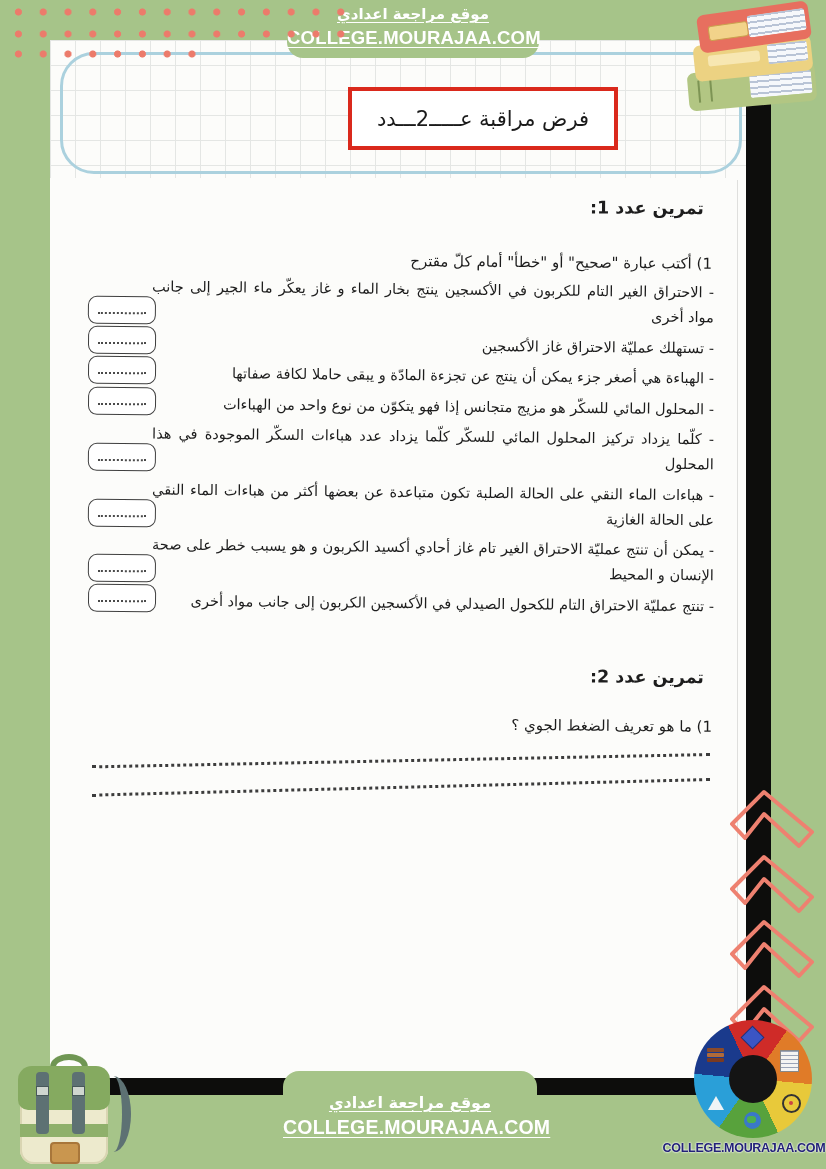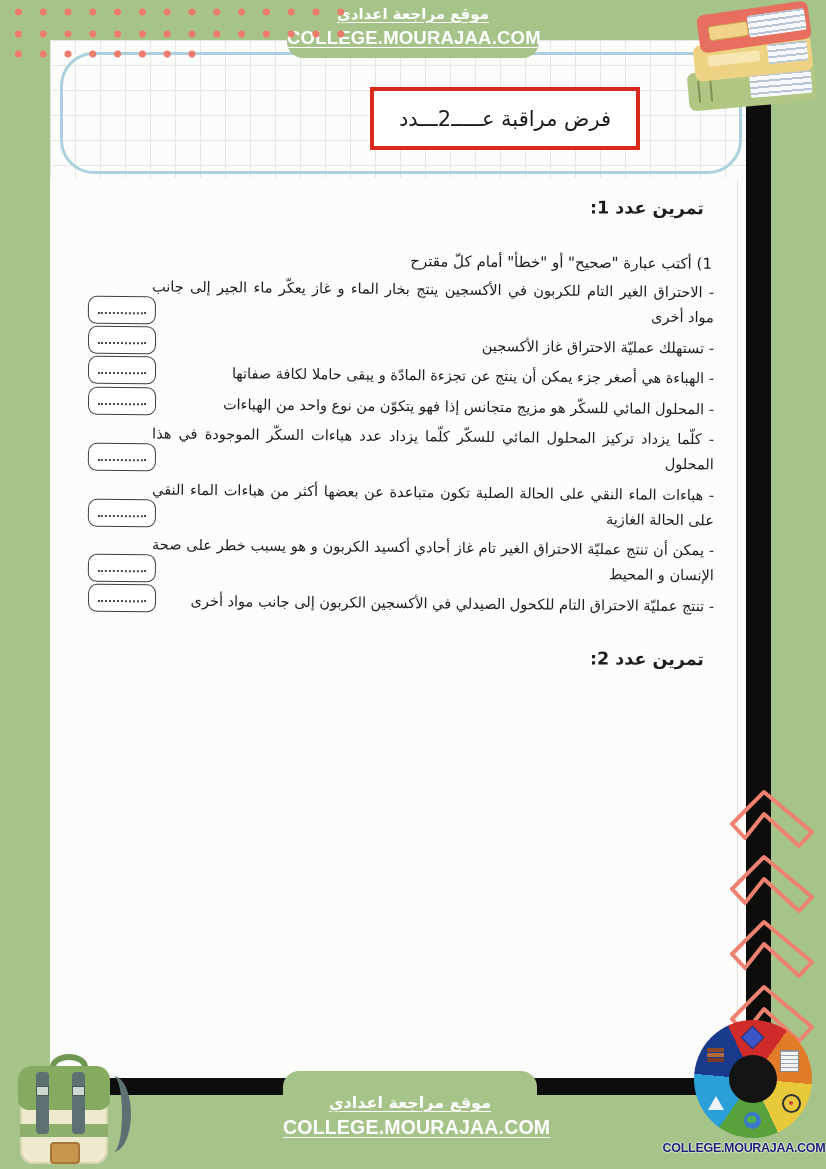--- a/index.html
+++ b/index.html
@@ -23,21 +23,21 @@
       linear-gradient(to bottom,#e4e6e4 1px,transparent 1px);
     background-size:25px 25px;
   }
   .margin-line{position:absolute;left:737px;top:180px;width:1px;height:880px;background:#dfdfdd;z-index:2;}
   
   .blue-box{
     position:absolute;left:60px;top:52px;width:676px;height:116px;
     border:3px solid #abd1de;border-radius:34px;z-index:3;
   }
   .red-box{
-    position:absolute;left:370px;top:87px;width:262px;height:55px;
+    position:absolute;left:348px;top:87px;width:262px;height:55px;
     background:#fff;border:4px solid #da291c;z-index:4;
     display:flex;align-items:center;justify-content:center;
     font-size:21px;color:#1a1a1a;direction:rtl;
   }
   
   .top-band{position:absolute;left:0;top:0;width:826px;height:40px;background:#a6c489;z-index:5;}
   .top-tab{
     position:absolute;left:287px;top:0;width:252px;height:58px;background:#a6c489;
     border-radius:0 0 16px 16px;z-index:6;text-align:center;padding-top:3px;box-sizing:border-box;
   }
@@ -90,21 +90,21 @@
   .intro{font-size:15px;margin:0 2px 7px 0;transform:rotate(.5deg);}
   .stmt{
     position:relative;padding-left:70px;margin-bottom:5px;line-height:1.75;
     text-align:justify;transform:rotate(.6deg);
   }
   .ansbox{
     position:absolute;left:6px;bottom:1px;width:66px;height:26px;background:#fff;
     border:1.6px solid #3f3f3f;border-radius:9px;
   }
   .ansbox i{display:block;margin:15px auto 0;width:72%;border-bottom:2.4px dotted #4a4a4a;}
-  .ex2{margin-top:30px;}
+  .ex2{margin-top:48px;}
   .ex2 .ex-heading{margin-bottom:26px;}
   .q-text{font-size:15px;line-height:1.75;margin:2px 2px 4px 0;text-align:justify;transform:rotate(.5deg);}
   .dotline{
     height:12px;border-bottom:3px dotted #3c3c3c;margin:4px 4px 10px 10px;
     transform:rotate(-1.15deg);transform-origin:right center;
   }
   .qblock .dotline:nth-of-type(3){transform:rotate(-1.45deg);}
   
   .backpack{position:absolute;left:8px;top:1050px;width:124px;height:119px;z-index:9;}
   .bp-strap-side{position:absolute;left:88px;top:26px;width:26px;height:76px;border:0;border-right:9px solid #5d7173;border-radius:0 50% 50% 0/0 50% 50% 0;}
@@ -245,20 +245,25 @@
         <span class="ansbox">
           <i></i>
         </span>
       </div>
     </div>
 
   <div class="ex2">
     <div class="ex-heading">تمرين عدد 2:</div>
     <div id="q-list">
 
+        <div class="qblock">
+          <div class="q-text">1) ما هو تعريف الضغط الجوي ؟</div>
+          <div class="dotline"></div>
+          <div class="dotline"></div>
+        </div>
 
 
       </div>
   </div>
 </div>
 
 <svg class="chev" style="top:786px" viewBox="0 0 92 66">
     <path d="M6 38 L38 6 L86 46 L73 60 L38 28 L19 52 Z" fill="none" stroke="#ee8170" stroke-width="4" stroke-linejoin="round"></path>
   </svg>
 <svg class="chev" style="top:851px" viewBox="0 0 92 66">

